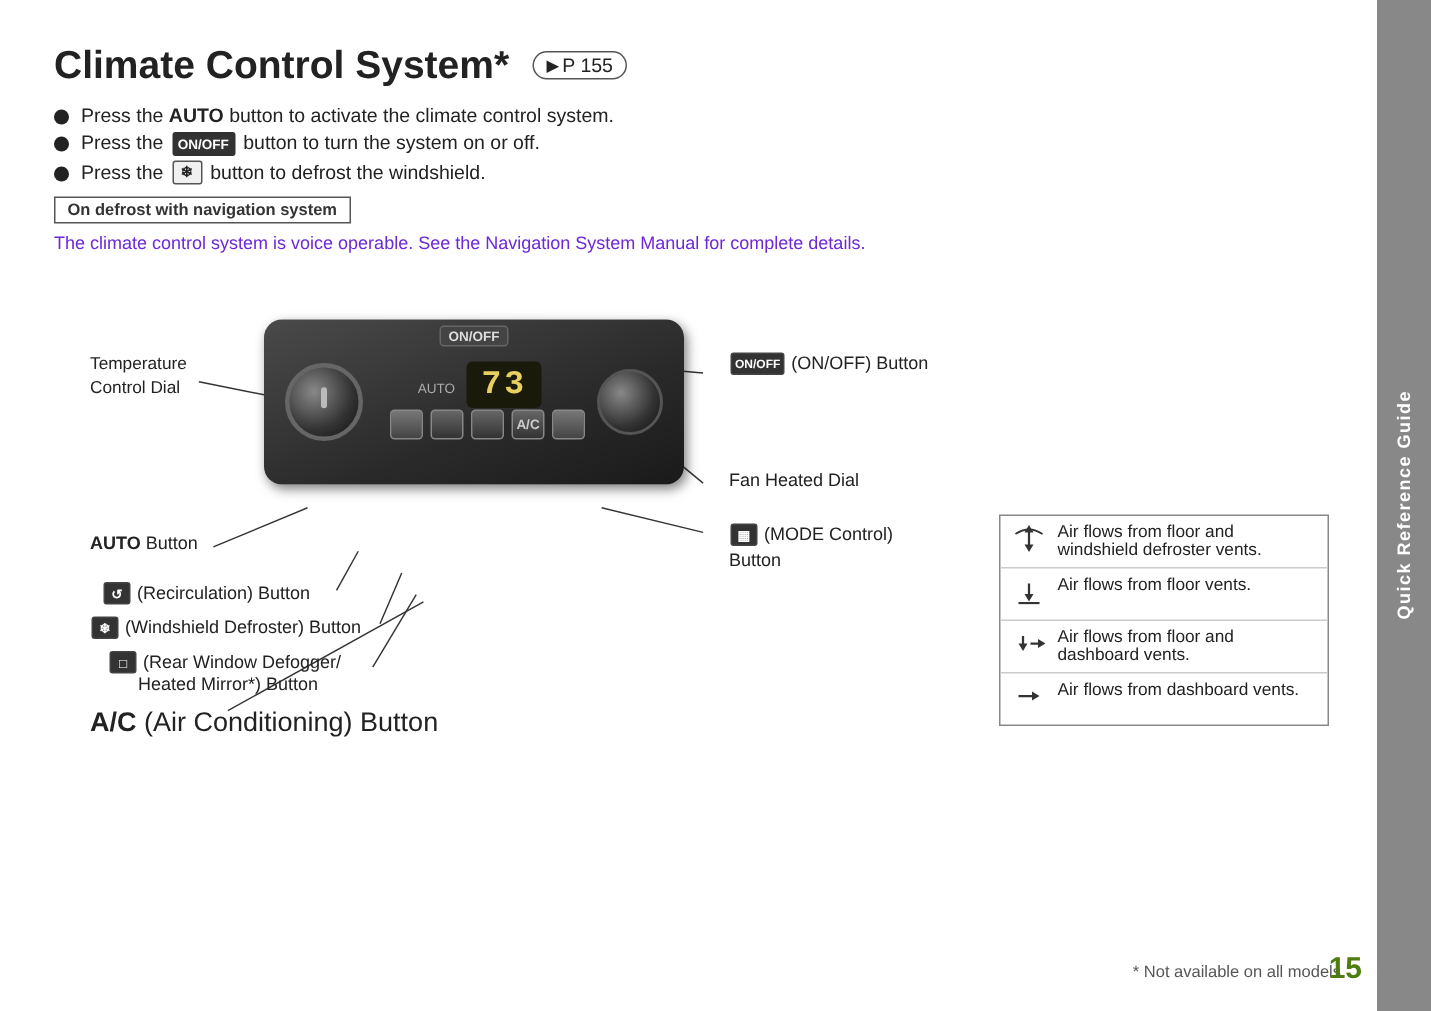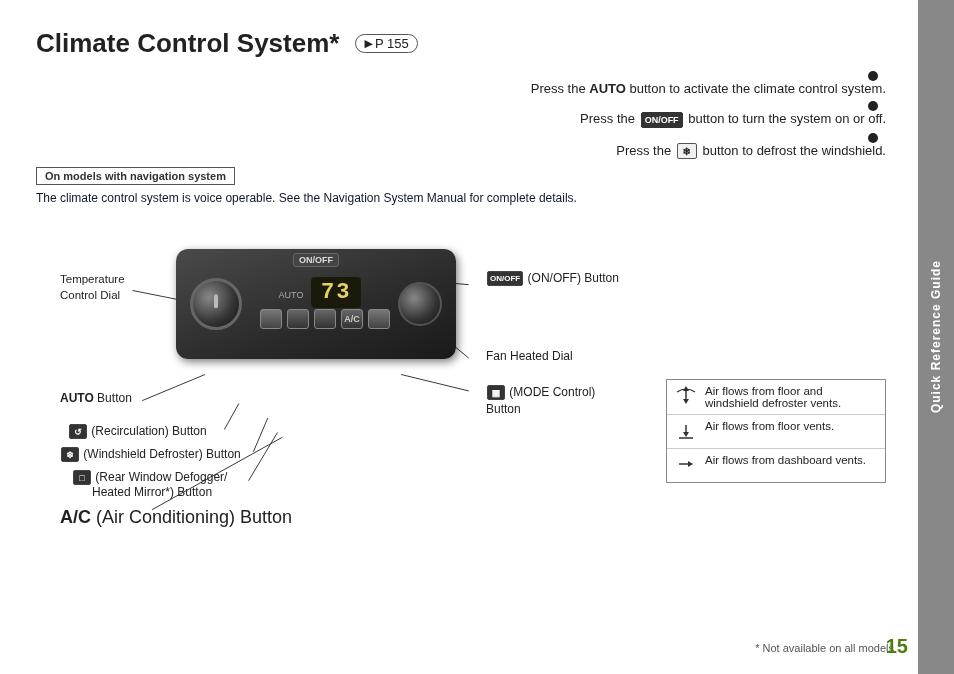--- a/index.html
+++ b/index.html
@@ -49,24 +49,23 @@
       margin-right: 2px;
     }
 
     .bullet-list {
       list-style: none;
       margin-bottom: 8px;
     }
 
     .bullet-list li {
       display: flex;
-      align-items: flex-end;
+      align-items: center;
       margin-bottom: 3px;
       font-size: 13px;
-      flex-direction: column;
     }
 
     .bullet-dot {
       width: 10px;
       height: 10px;
       background: #222;
       border-radius: 50%;
       margin-right: 8px;
       flex-shrink: 0;
       margin-top: 2px;
@@ -105,21 +104,21 @@
       padding: 2px 8px;
       margin-bottom: 6px;
       font-size: 11px;
       font-weight: bold;
       color: #333;
     }
 
     .nav-note-text {
       font-size: 12px;
       margin-bottom: 14px;
-      color: #0f172a;
+      color: #6d28d9;
     }
 
     
     .diagram-area {
       position: relative;
       width: 100%;
       height: 340px;
     }
 
     
@@ -417,21 +416,21 @@
       <span>Press the <span class="btn-icon on-off-icon">ON/OFF</span> button to turn the system on or off.</span>
     </li>
     <li>
       <span class="bullet-dot"></span>
       <span>Press the <span class="btn-icon defrost-icon">❄</span> button to defrost the windshield.</span>
     </li>
   </ul>
 
   
   <div class="nav-note-box">
-    <span>On models with navigation system</span>
+    <span>On defrost with navigation system</span>
   </div>
   <div class="nav-note-text">The climate control system is voice operable. See the Navigation System Manual for complete details.</div>
 
   
   <div class="diagram-area">
 
     <svg class="diagram-svg" viewBox="0 0 880 340">
 
       <line x1="100" y1="68" x2="185" y2="85" stroke="#333" stroke-width="1"></line>
 
@@ -537,20 +536,33 @@
         <div class="mode-icon">
           <svg width="22" height="18" viewBox="0 0 22 18">
             <path d="M11 4 L11 14" stroke="#333" stroke-width="1.5" fill="none"></path>
             <polygon points="11,16 8,11 14,11" fill="#333"></polygon>
             <line x1="4" y1="17" x2="18" y2="17" stroke="#333" stroke-width="1.5"></line>
           </svg>
         </div>
         <span>Air flows from floor vents.</span>
       </div>
 
+      <div class="mode-row">
+        <div class="mode-icon">
+          <svg width="22" height="18" viewBox="0 0 22 18">
+
+            <path d="M7 4 L7 12" stroke="#333" stroke-width="1.5" fill="none"></path>
+            <polygon points="7,14 4,9 10,9" fill="#333"></polygon>
+
+            <path d="M12 9 L20 9" stroke="#333" stroke-width="1.5" fill="none"></path>
+            <polygon points="22,9 17,6 17,12" fill="#333"></polygon>
+          </svg>
+        </div>
+        <span>Air flows from floor and dashboard vents.</span>
+      </div>
 
       <div class="mode-row">
         <div class="mode-icon">
           <svg width="22" height="18" viewBox="0 0 22 18">
 
             <path d="M4 9 L16 9" stroke="#333" stroke-width="1.5" fill="none"></path>
             <polygon points="18,9 13,6 13,12" fill="#333"></polygon>
           </svg>
         </div>
         <span>Air flows from dashboard vents.</span>

